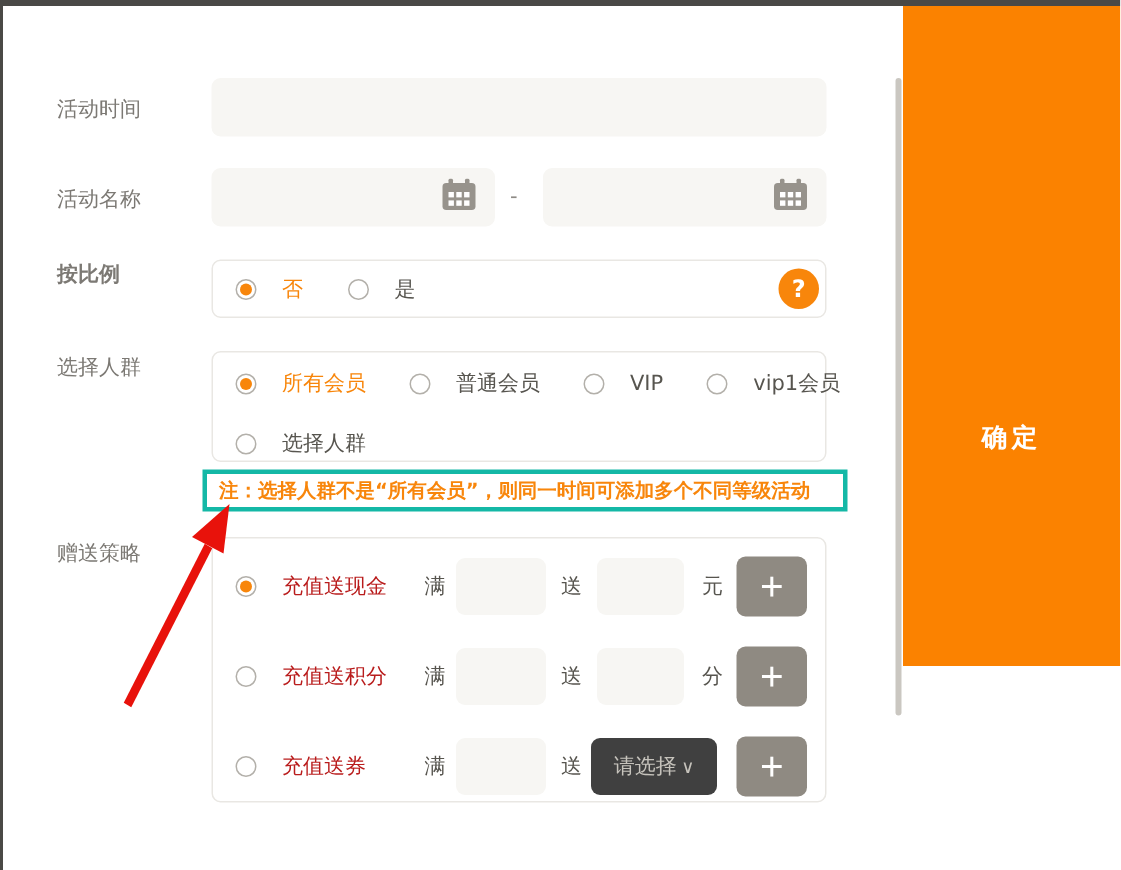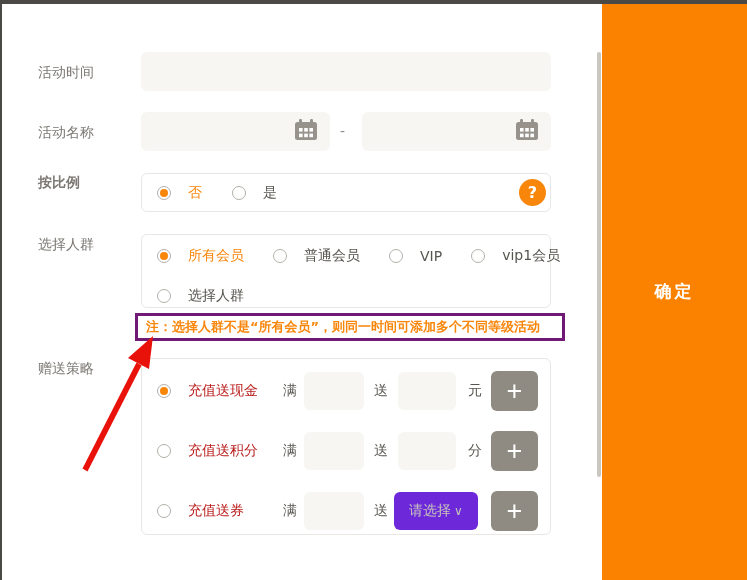--- a/index.html
+++ b/index.html
@@ -25,42 +25,42 @@
          background:#fff;flex:0 0 auto;}
   .radio.sel{position:relative;}
   .radio.sel::after{content:"";position:absolute;left:2px;top:2px;width:8px;height:8px;border-radius:50%;
          background:#f8860b;}
   .optlabel{margin-left:17px;font-size:14px;color:#57554f;white-space:nowrap;}
   .optlabel.on{color:#f8860b;}
 
   .help{position:absolute;right:4px;top:5px;width:27px;height:27px;border-radius:50%;background:#f8860b;
         color:#fff;font-size:16px;font-weight:bold;text-align:center;line-height:27px;cursor:pointer;}
 
-  .note{position:absolute;left:135px;top:313px;width:430px;height:28px;border:3px solid #701a75;
+  .note{position:absolute;left:135px;top:313px;width:430px;height:28px;border:3px solid #14b8a6;
         box-sizing:border-box;display:flex;align-items:center;padding-left:8px;background:#fff;}
   .note span{font-size:13px;font-weight:bold;color:#f8860b;white-space:nowrap;}
 
   .srow{position:absolute;left:0;width:100%;height:40px;}
   .srow .radio{position:absolute;left:15px;top:13px;}
   .srow .optname{position:absolute;left:46px;top:11px;font-size:14px;color:#b91c1c;cursor:pointer;}
   .srow .pre{position:absolute;left:141px;top:11px;font-size:14px;color:#57554f;}
   .srow .mid{position:absolute;left:232px;top:11px;font-size:14px;color:#57554f;}
   .srow .unit{position:absolute;left:326px;top:11px;font-size:14px;color:#57554f;}
   .srow input.small{position:absolute;left:162px;top:1px;width:60px;height:38px;}
   .srow input.small2{position:absolute;left:256px;top:1px;width:58px;height:38px;}
   .srow .plus{position:absolute;left:349px;top:0;width:47px;height:40px;background:#8f8a82;border:none;
               border-radius:6px;color:#fff;font-size:27px;font-weight:300;line-height:38px;text-align:center;
               cursor:pointer;padding:0;}
-  .srow .select{position:absolute;left:252px;top:1px;width:84px;height:38px;background:#6d28d9;border-radius:6px;
+  .srow .select{position:absolute;left:252px;top:1px;width:84px;height:38px;background:#404040;border-radius:6px;
               display:flex;align-items:center;justify-content:center;font-size:14px;color:#c6c3bc;cursor:pointer;}
   .srow .select .chev{margin-left:3px;font-size:12px;color:#c6c3bc;}
 
   .scrollbar{position:absolute;left:597px;top:52px;width:4px;height:425px;background:#cac7c1;border-radius:2px;}
 
-  .side-panel{position:absolute;left:602px;top:4px;width:145px;height:576px;background:#fb8200;}
+  .side-panel{position:absolute;left:602px;top:4px;width:145px;height:440px;background:#fb8200;}
   .confirm{position:absolute;left:0;top:276px;width:145px;text-align:center;color:#fff;font-size:17px;
            font-weight:bold;letter-spacing:3px;cursor:pointer;}
 
   .arrow-overlay{position:absolute;left:0;top:0;width:747px;height:580px;pointer-events:none;}
 </style>
 </head>
 <body>
 
 <div class="page">
   <div class="top-border"></div>

